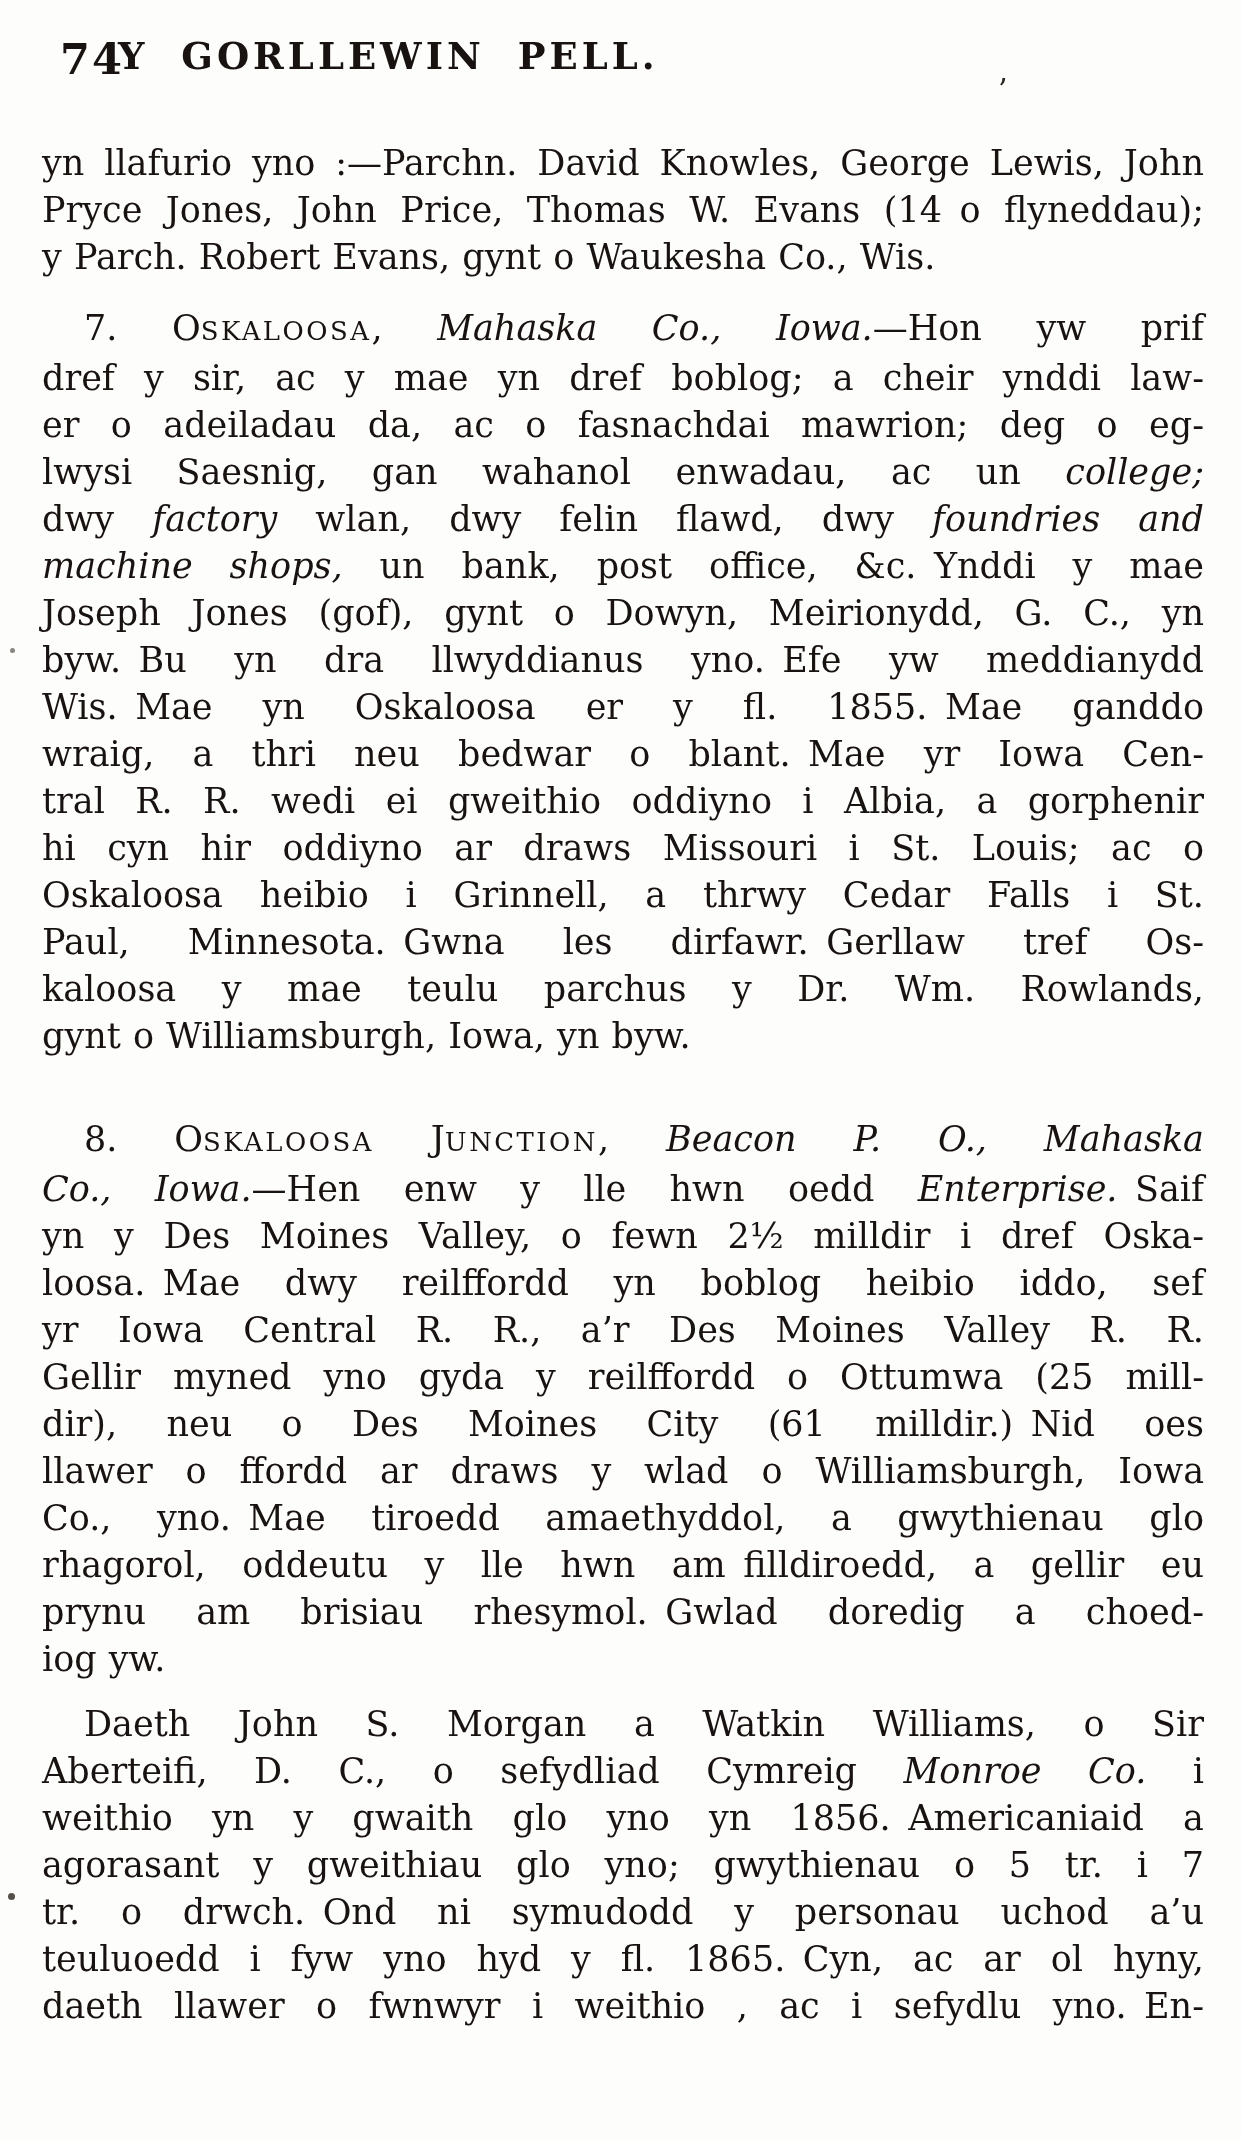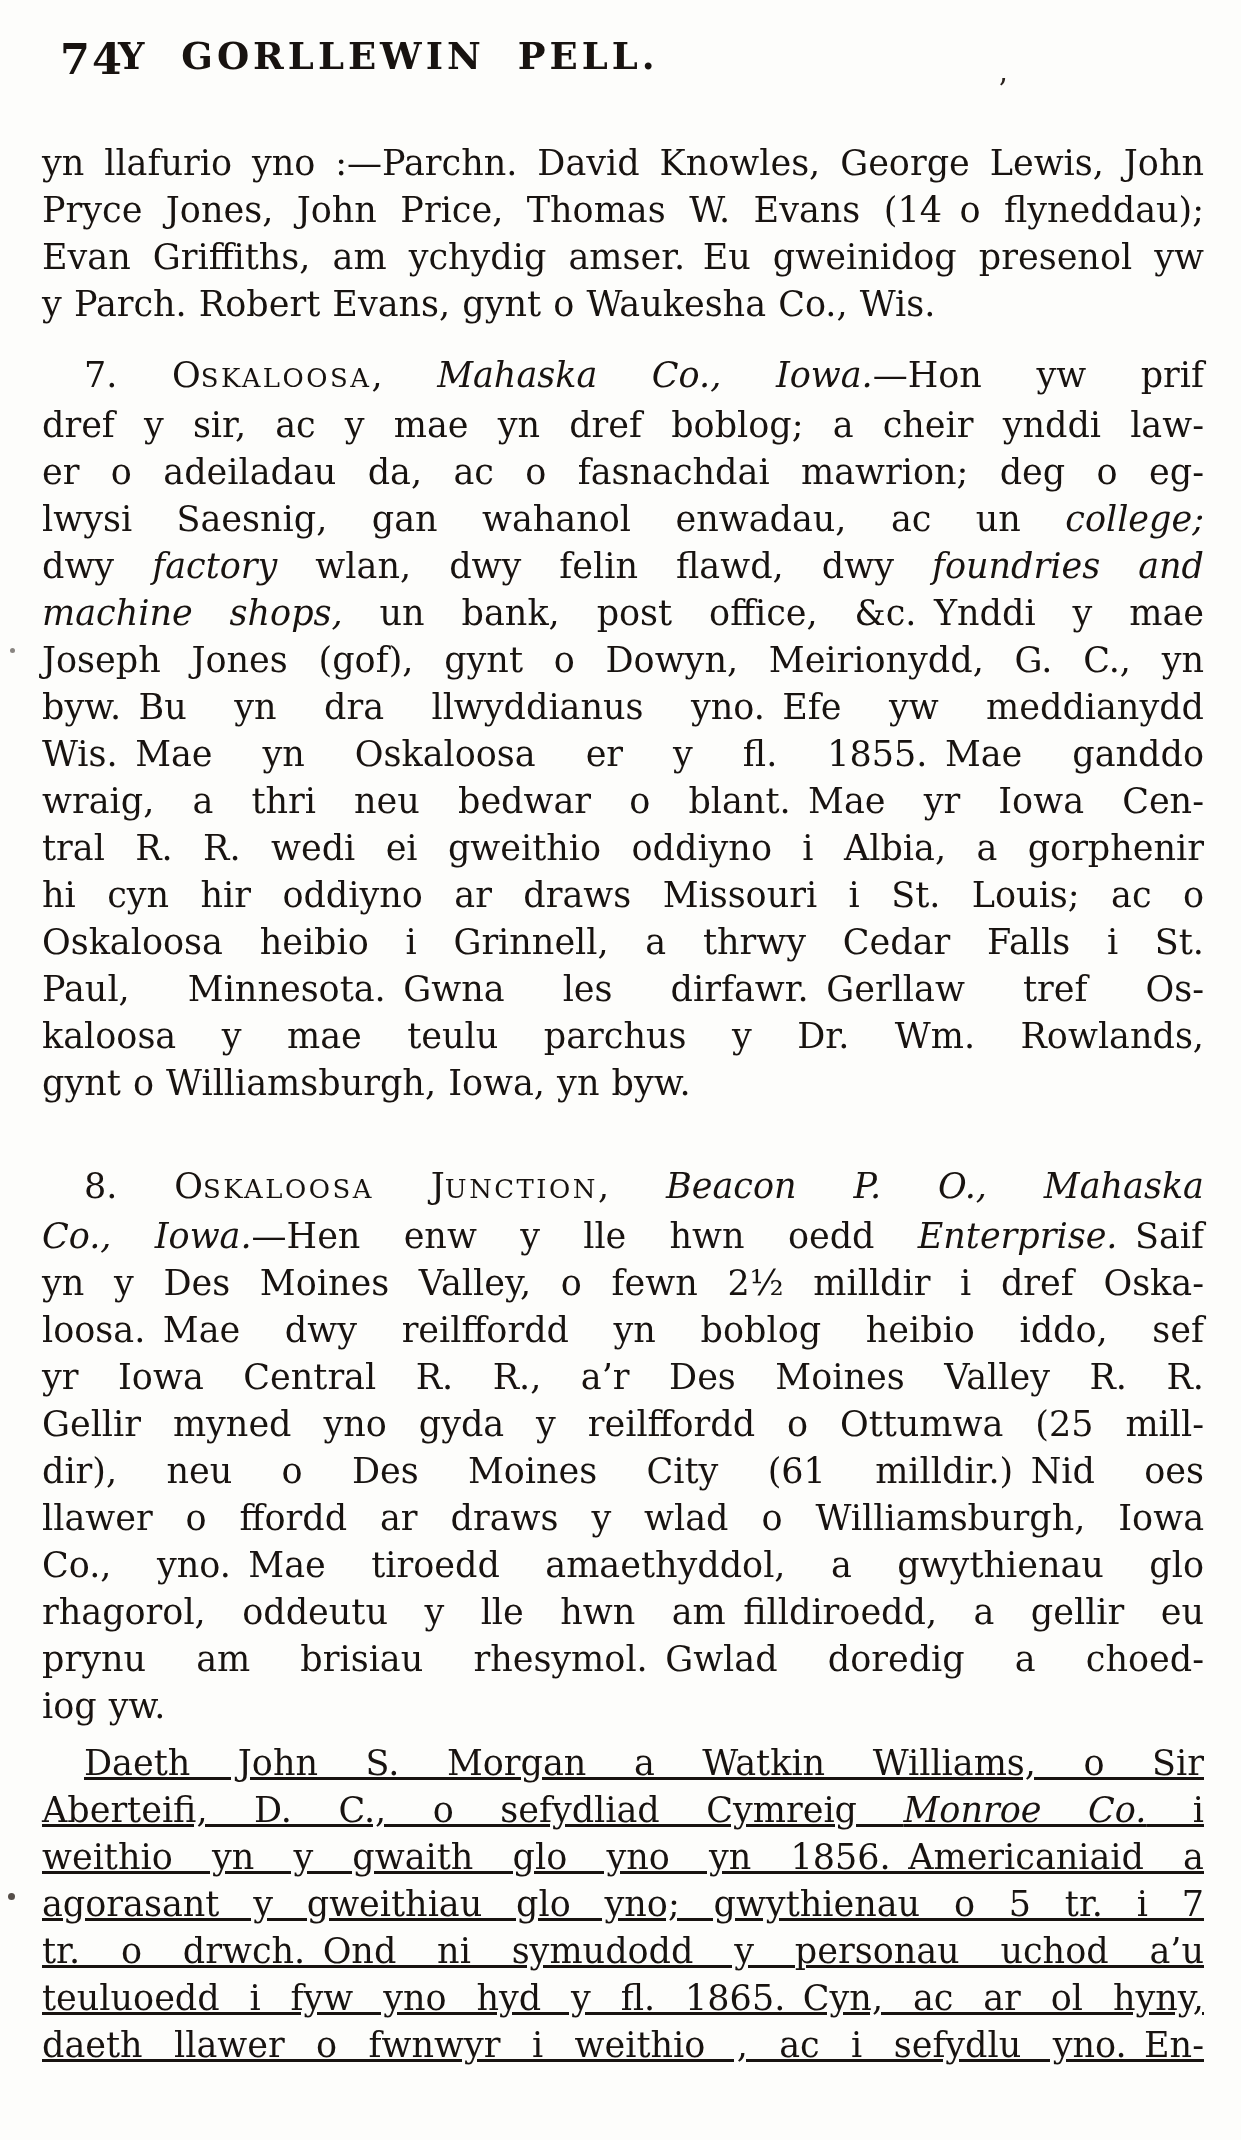--- a/index.html
+++ b/index.html
@@ -46,21 +46,21 @@
   .line.lastline{
     text-align-last:left;
   }
   .line.indent{
     text-indent:42px;
   }
   .it{font-style:italic;}
   .sc{font-size:0.74em;letter-spacing:2.5px;}
   .gap-small{margin-top:24px;}
   .gap-large{margin-top:56px;}
-  .gap-tiny{margin-top:10px;text-decoration:underline;}
+  .gap-tiny{margin-top:18px;}
   .speck{
     position:absolute;
     background:#2a221d;
     border-radius:50%;
   }
   .speck-comma{
     position:absolute;
     font-size:30px;
     color:#2a221d;
   }
@@ -70,21 +70,20 @@
 
 <div class="page">
   <div class="header">
     <span class="folio">74</span>
     <div class="running-title">Y GORLLEWIN PELL.</div>
   </div>
   <div class="body-text">
       <div class="paragraph">
         <div class="line"><span>yn llafurio yno :—Parchn. David Knowles, George Lewis, John</span></div>
         <div class="line"><span>Pryce Jones, John Price, Thomas W. Evans (14 o flyneddau);</span></div>
-        <div class="line"><span>Evan Griffiths, am ychydig amser. Eu gweinidog presenol yw</span></div>
         <div class="line lastline"><span>y Parch. Robert Evans, gynt o Waukesha Co., Wis.</span></div>
       </div>
       <div class="paragraph gap-small">
         <div class="line indent"><span>7. O</span><span class="sc">SKALOOSA</span><span>, </span><span class="it">Mahaska Co., Iowa.</span><span>—Hon yw prif</span></div>
         <div class="line"><span>dref y sir, ac y mae yn dref boblog; a cheir ynddi law-</span></div>
         <div class="line"><span>er o adeiladau da, ac o fasnachdai mawrion; deg o eg-</span></div>
         <div class="line"><span>lwysi Saesnig, gan wahanol enwadau, ac un </span><span class="it">college;</span></div>
         <div class="line"><span>dwy </span><span class="it">factory</span><span> wlan, dwy felin flawd, dwy </span><span class="it">foundries and</span></div>
         <div class="line"><span class="it">machine shops,</span><span> un bank, post office, &amp;c. Ynddi y mae</span></div>
         <div class="line"><span>Joseph Jones (gof), gynt o Dowyn, Meirionydd, G. C., yn</span></div>

